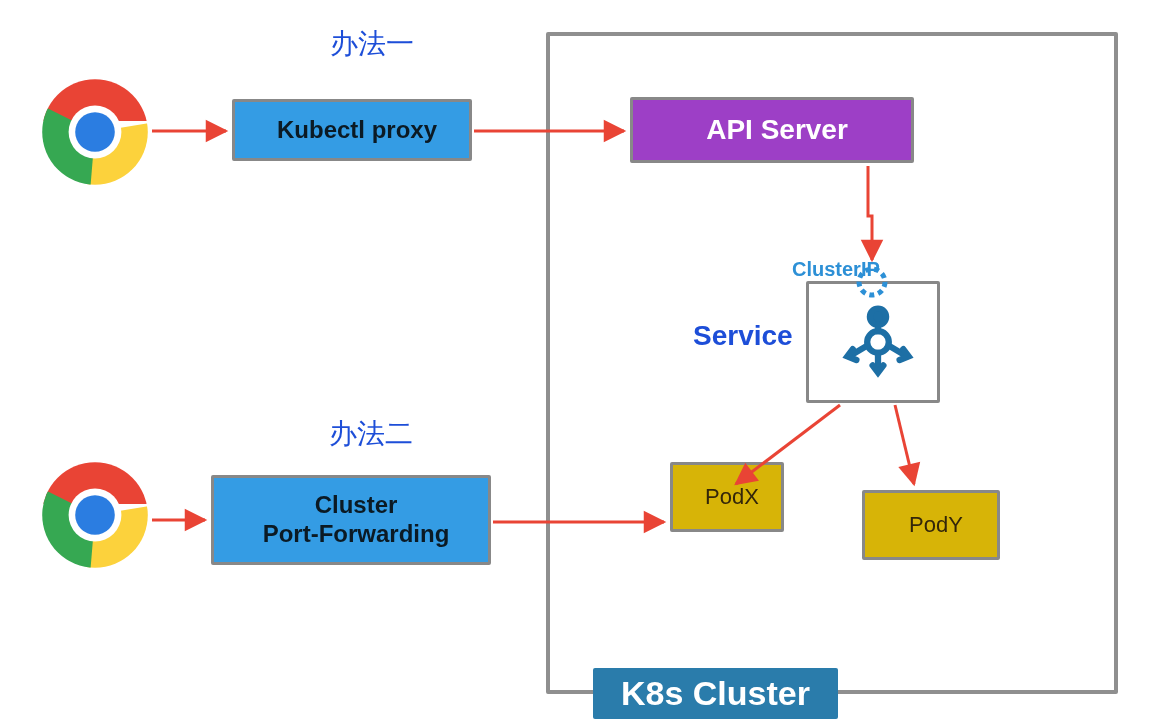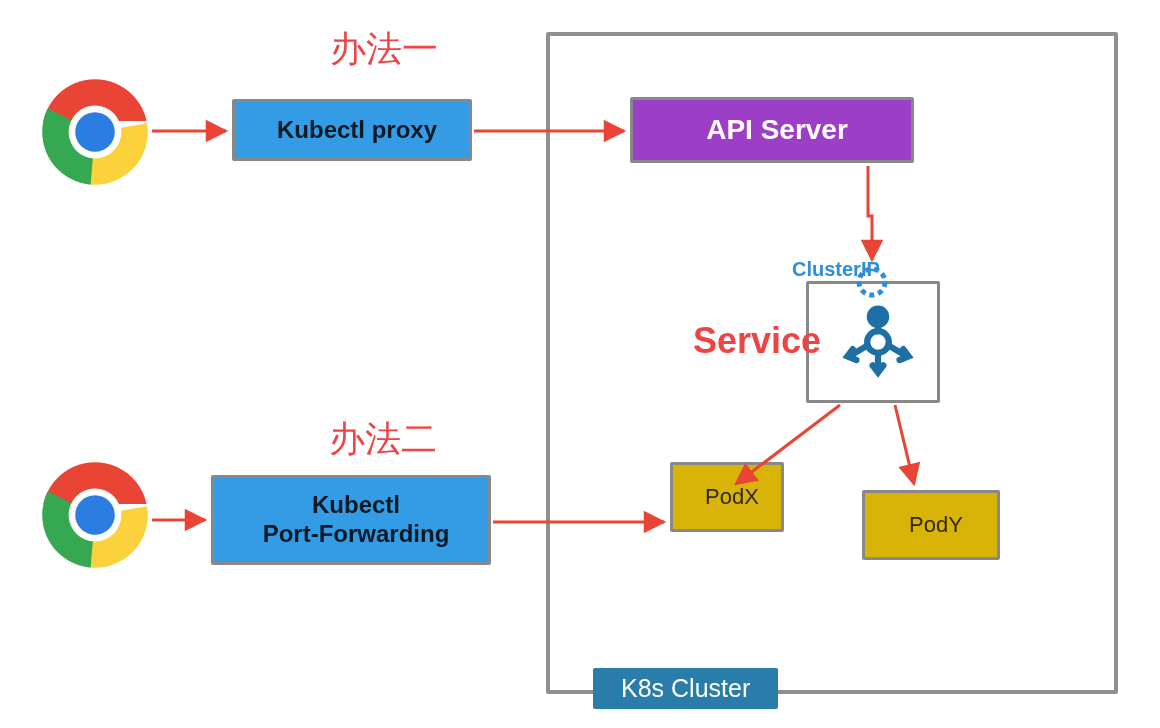--- a/index.html
+++ b/index.html
@@ -7,23 +7,23 @@
     padding: 0;
     width: 1160px;
     height: 728px;
     background: #ffffff;
     font-family: "Helvetica Neue", Arial, "PingFang SC", "Microsoft YaHei", sans-serif;
     position: relative;
     overflow: hidden;
   }
   .label {
     position: absolute;
-    font-size: 36px;
+    font-size: 28px;
     font-weight: 500;
-    color: #ef4444;
+    color: #1d4ed8;
     white-space: nowrap;
   }
   .box {
     position: absolute;
     border: 3px solid #888;
     border-radius: 2px;
     display: flex;
     align-items: center;
     justify-content: center;
     font-weight: 700;
@@ -40,22 +40,22 @@
     position: absolute;
     border: 4px solid #8f8f8f;
     border-radius: 2px;
     background: rgba(0,0,0,0);
     box-sizing: border-box;
   }
   .cluster-label {
     position: absolute;
     background: #2a7cab;
     color: #fff;
-    font-size: 25px;
-    font-weight: 400;
+    font-size: 34px;
+    font-weight: 700;
     padding: 6px 28px;
     border-radius: 2px;
   }
   .clusterip-label {
     position: absolute;
     color: #2d90d6;
     font-weight: 700;
     font-size: 20px;
   }
   svg.overlay {
@@ -98,21 +98,21 @@
     <rect x="-10" y="-10" width="120" height="50" fill="#e94435"></rect>
     <polygon points="50,50 110,40 110,110 40,110" fill="#fcd23c"></polygon>
     <polygon points="-10,20 50,50 45,110 -10,110" fill="#36a852"></polygon>
   </g>
   <circle cx="50" cy="50" r="24" fill="#fff"></circle>
   <circle cx="50" cy="50" r="18" fill="#2b7de1"></circle>
 </svg>
 
 <div class="box blue" style="left:232px; top:99px; width:240px; height:62px;">Kubectl proxy</div>
 
-<div class="box blue" style="left:211px; top:475px; width:280px; height:90px; white-space:pre-line;">Kubectl
+<div class="box blue" style="left:211px; top:475px; width:280px; height:90px; white-space:pre-line;">Cluster
 Port-Forwarding</div>
 
 <div class="box purple" style="left:630px; top:97px; width:284px; height:66px;text-align:right;">API Server</div>
 
 <div class="box white" style="left:806px; top:281px; width:134px; height:122px;">
   <svg width="90" height="90" viewBox="0 0 100 100">
     <g stroke="#1d6fa5" stroke-width="7" fill="none" stroke-linecap="round">
       <circle cx="50" cy="22" r="9" fill="#1d6fa5"></circle>
       <circle cx="50" cy="50" r="12"></circle>
       <line x1="50" y1="31" x2="50" y2="38"></line>

